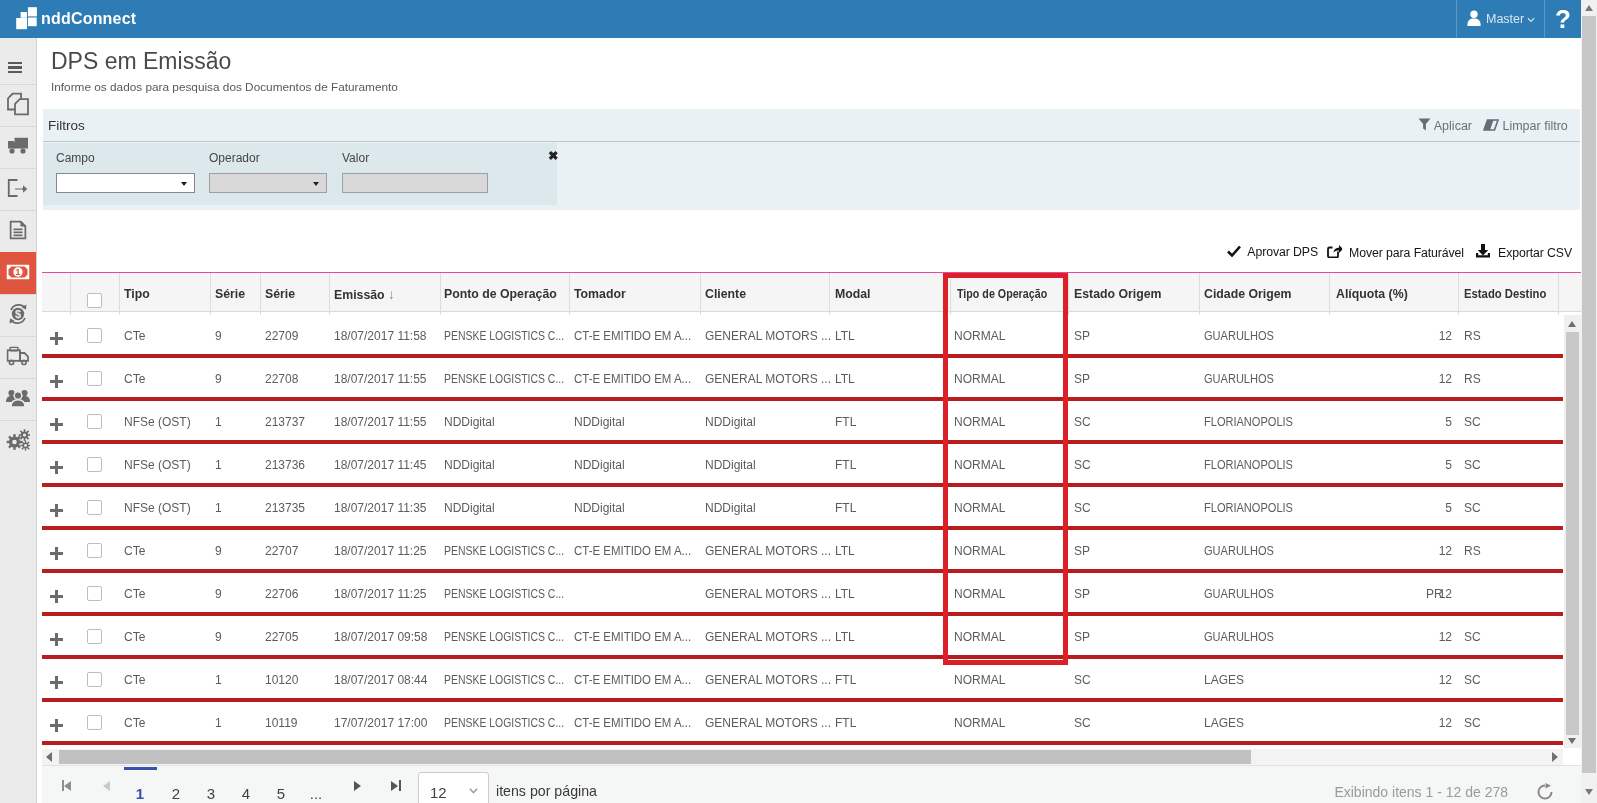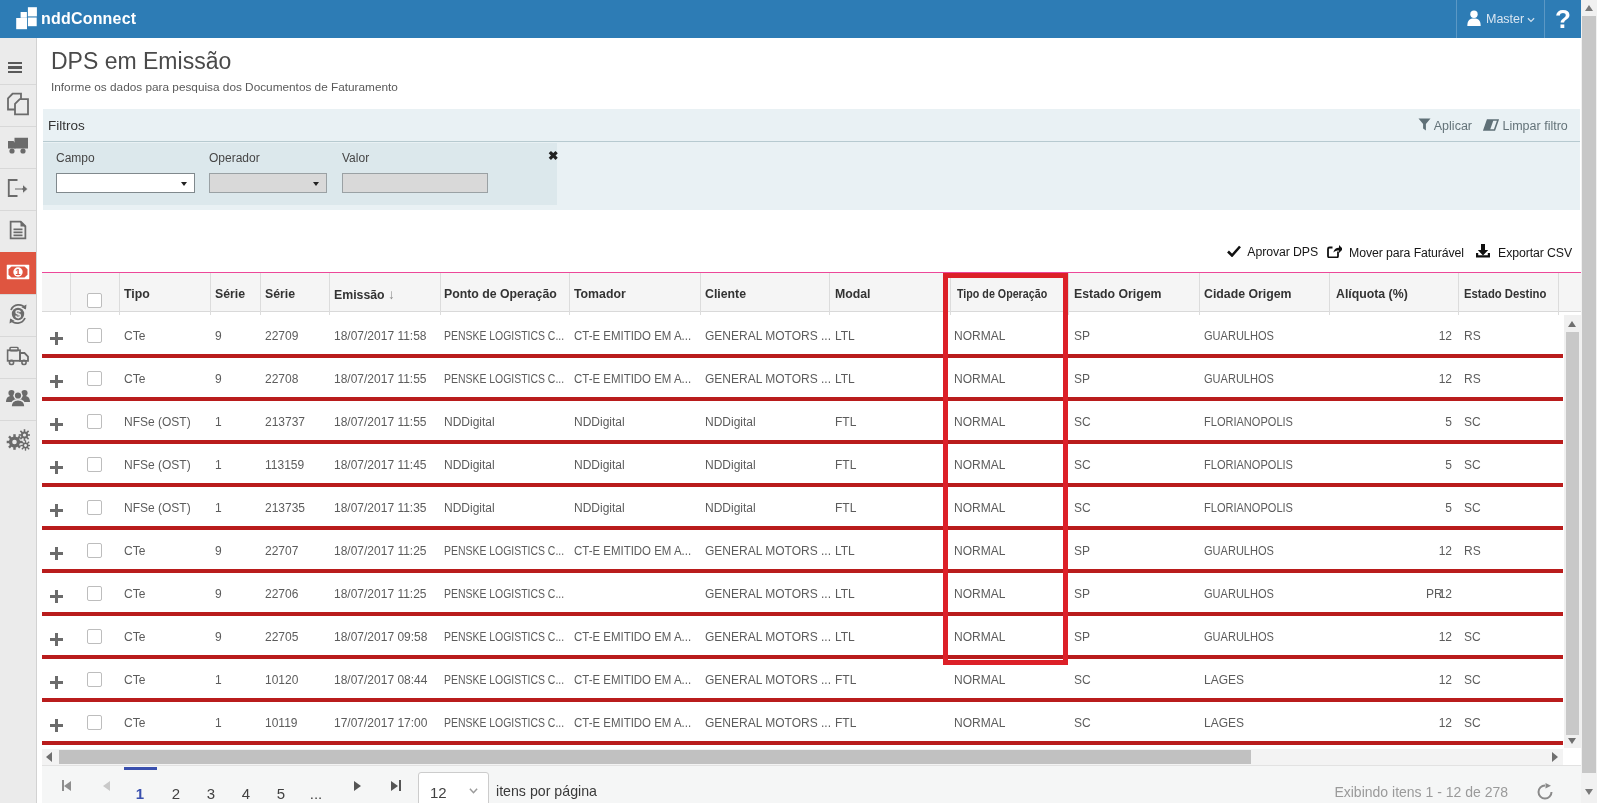--- a/index.html
+++ b/index.html
@@ -333,21 +333,21 @@
           <span class="c" style="left:1032px">SC</span>
           <span class="c cnd3" style="left:1162px">FLORIANOPOLIS</span>
           <span class="c ar" style="left:1338px;width:72px">5</span>
           <span class="c" style="left:1422px">SC</span>
         </div>
 <div class="rw" style="top:129px">
           <span class="plus"></span>
           <span class="cb"></span>
           <span class="c" style="left:82px">NFSe (OST)</span>
           <span class="c" style="left:173px">1</span>
-          <span class="c" style="left:223px">113159</span>
+          <span class="c" style="left:223px">213736</span>
           <span class="c" style="left:292px">18/07/2017 11:45</span>
           <span class="c" style="left:402px">NDDigital</span>
           <span class="c" style="left:532px">NDDigital</span>
           <span class="c" style="left:663px">NDDigital</span>
           <span class="c" style="left:793px">FTL</span>
           <span class="c" style="left:912px">NORMAL</span>
           <span class="c" style="left:1032px">SC</span>
           <span class="c cnd3" style="left:1162px">FLORIANOPOLIS</span>
           <span class="c ar" style="left:1338px;width:72px">5</span>
           <span class="c" style="left:1422px">SC</span>

